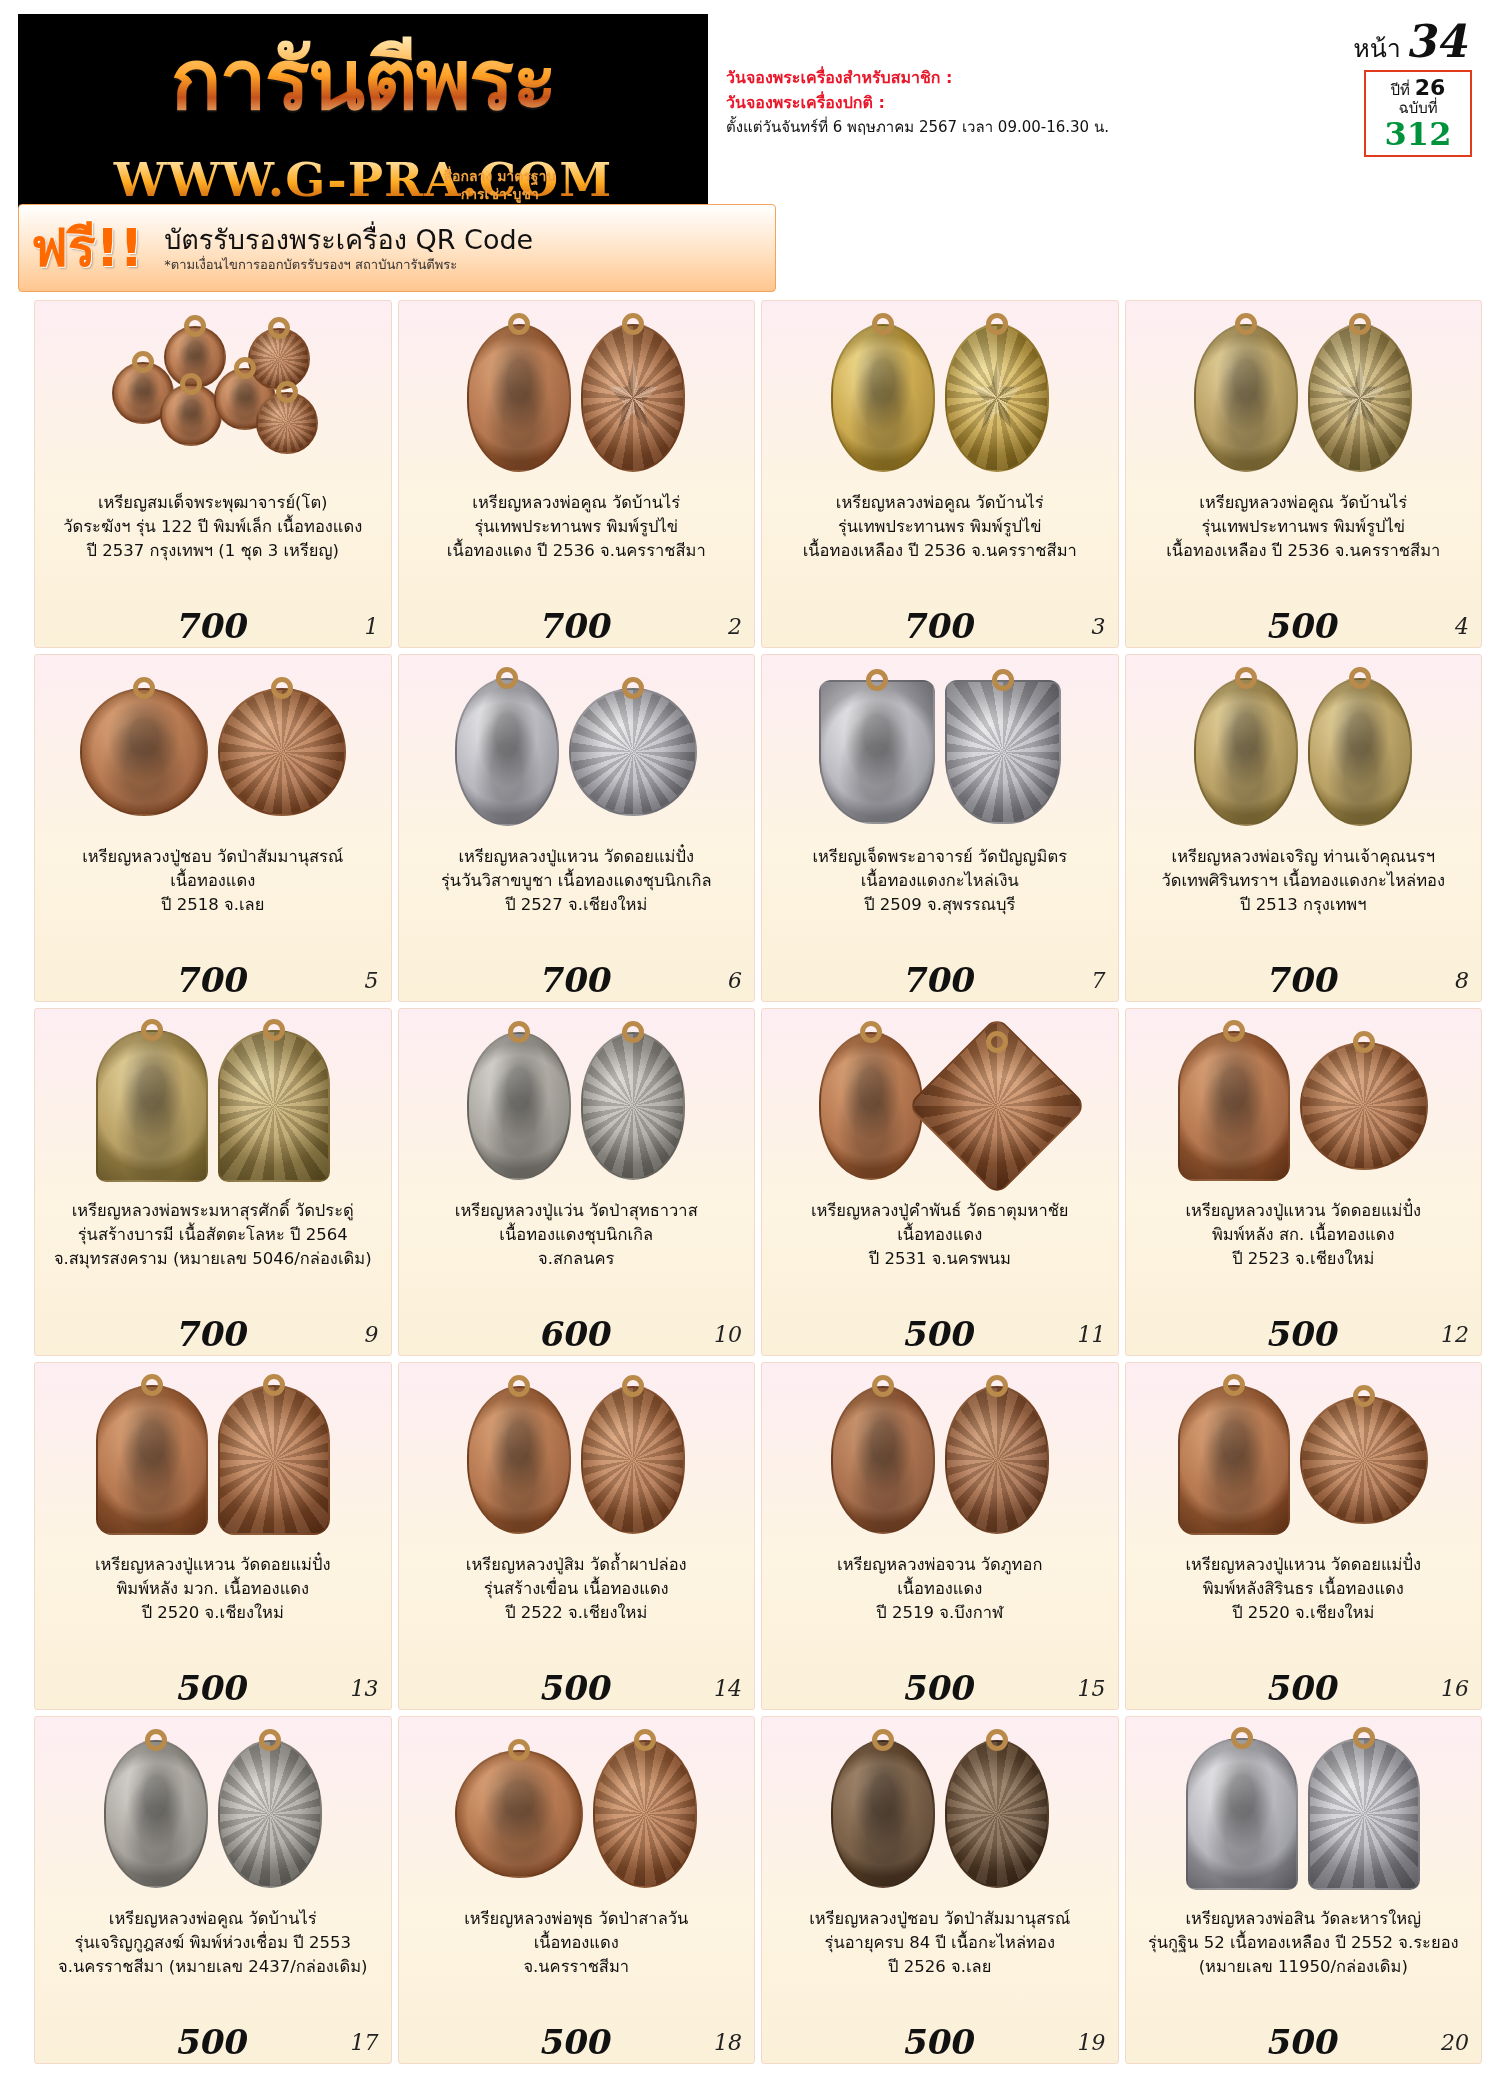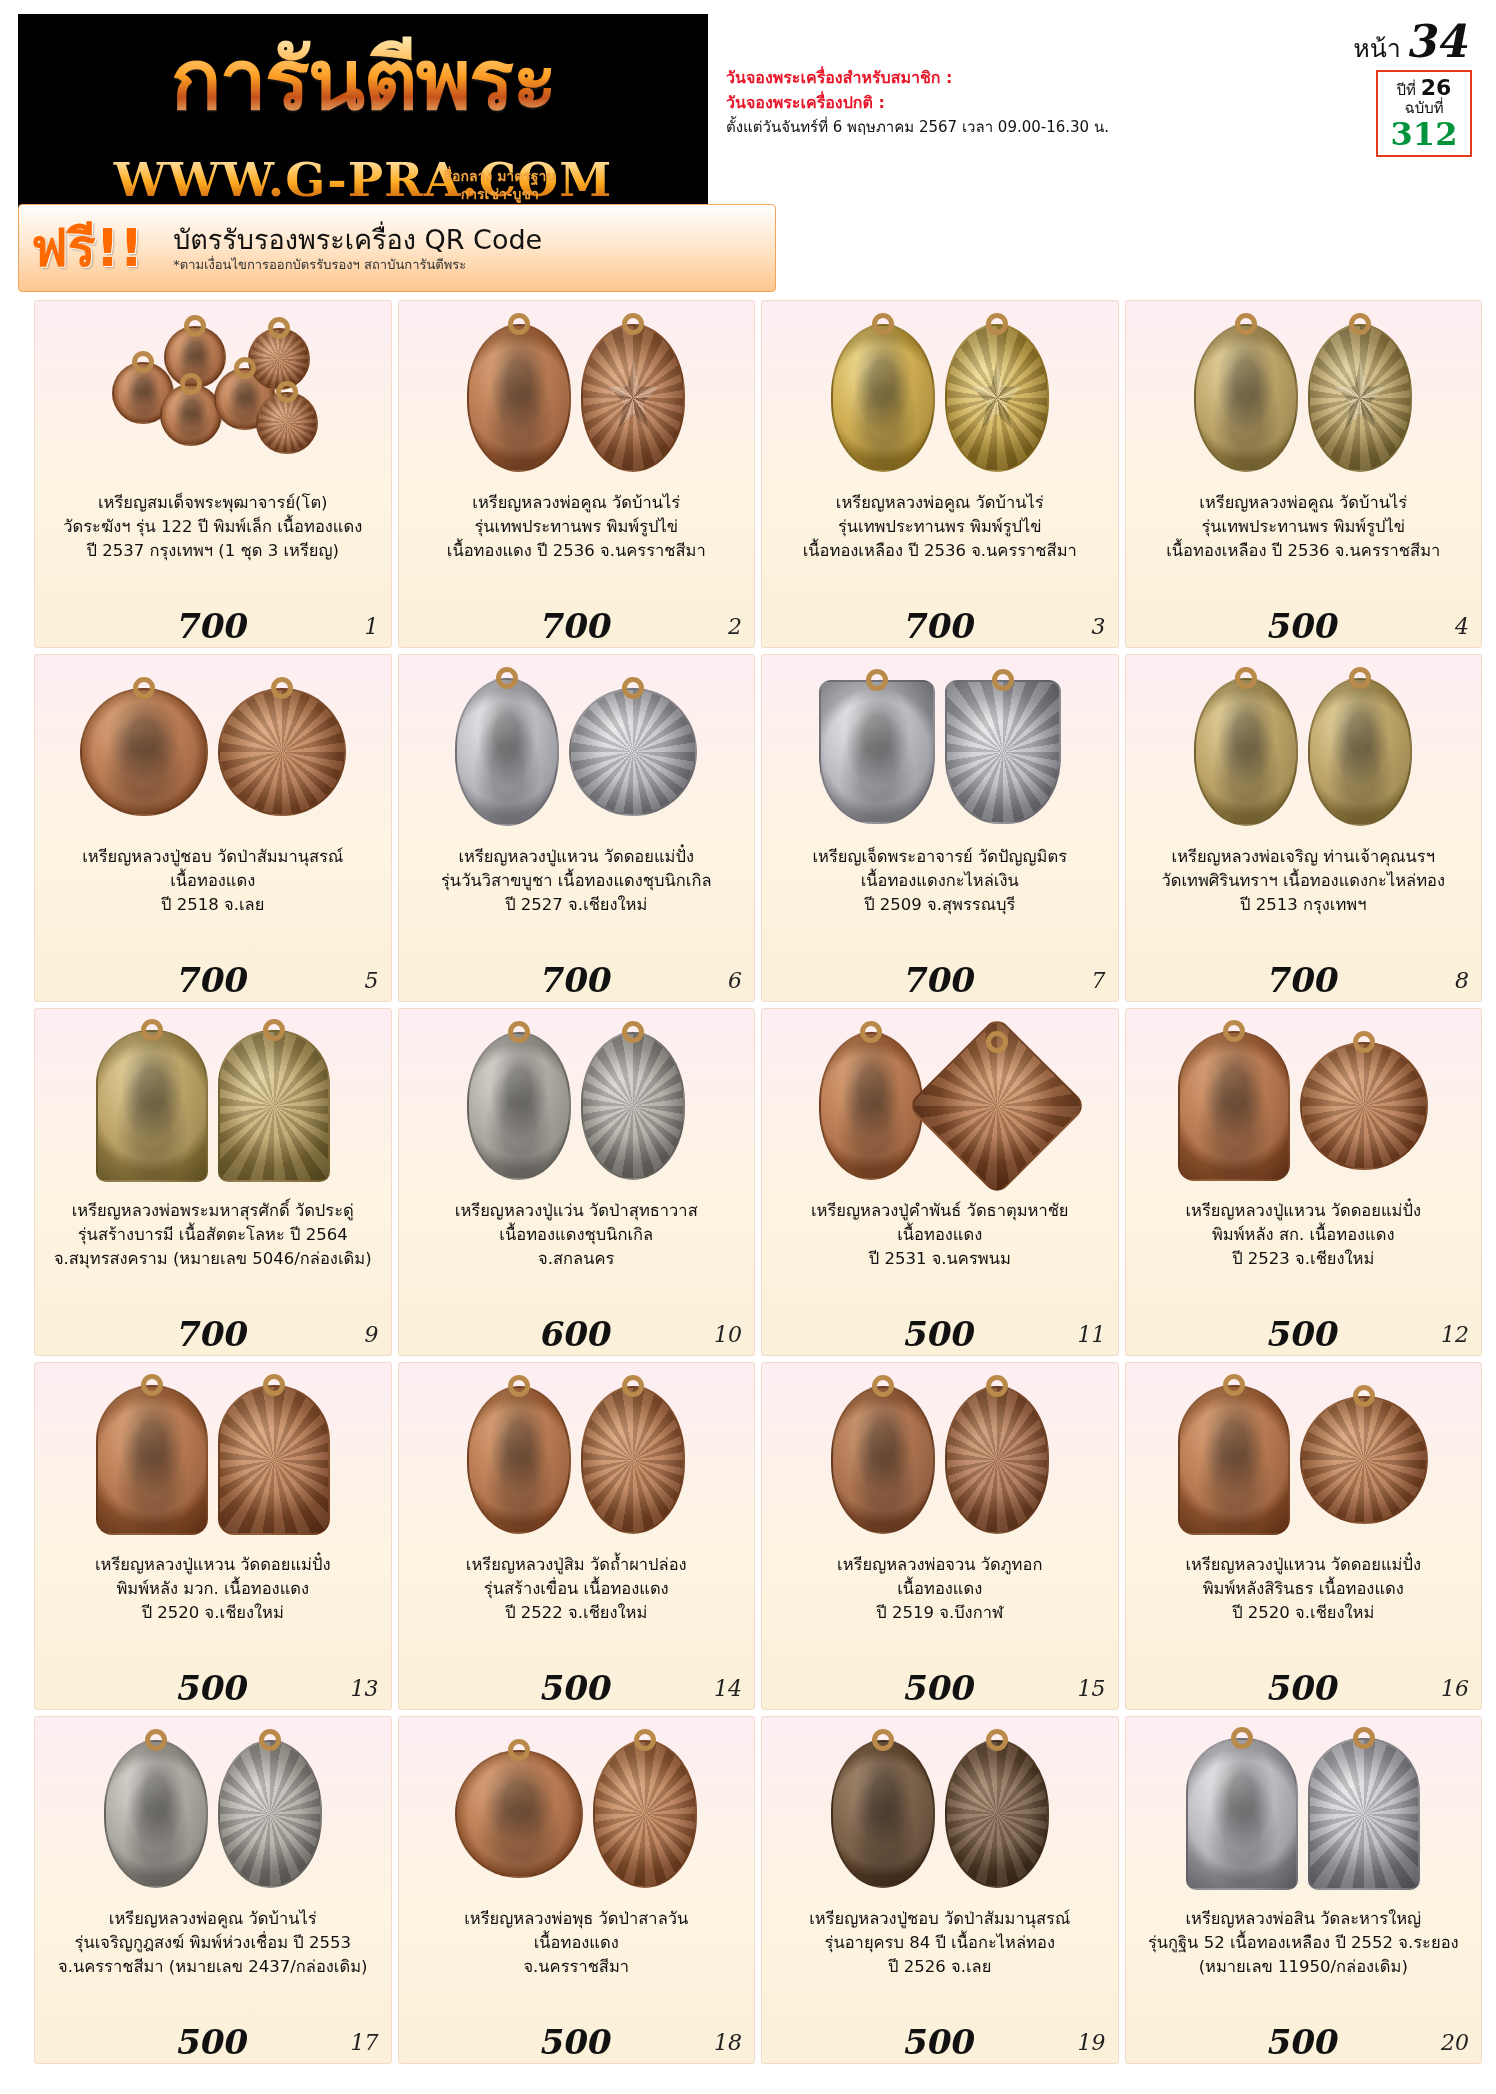--- a/index.html
+++ b/index.html
@@ -88,21 +88,21 @@
   }
   .page-no .num {
     font-size: 44px;
     font-style: italic;
     font-weight: bold;
   }
 
   .issue-box {
     position: absolute;
     top: 56px; right: 6px;
-    width: 96px;
+    width: 108px;
     border: 2px solid #e23a1d;
     background: #fff;
     text-align: center;
     padding: 3px 2px 5px 2px;
     line-height: 1.15;
   }
   .issue-box .ln {
     font-size: 15px;
     color: #111;
     white-space: nowrap;
@@ -148,21 +148,21 @@
     gap: 7px;
   }
   .promo .free {
     font-size: 52px;
     font-weight: bold;
     color: #ff6a00;
     text-shadow: 1px 1px 0 #fff, 2px 2px 2px rgba(0,0,0,.25);
     margin-right: 14px;
     line-height: 1;
   }
-  .promo .ptxt { line-height: 1.3; margin-left: 9px; }
+  .promo .ptxt { line-height: 1.3; }
   .promo .p1 { font-size: 27px; color: #111; }
   .promo .p2 { font-size: 13px; color: #333; }
 
   
   .grid {
     display: grid;
     grid-template-columns: repeat(4, 1fr);
     gap: 6px;
     padding: 0 14px 12px 14px;
     margin-left: 20px;

